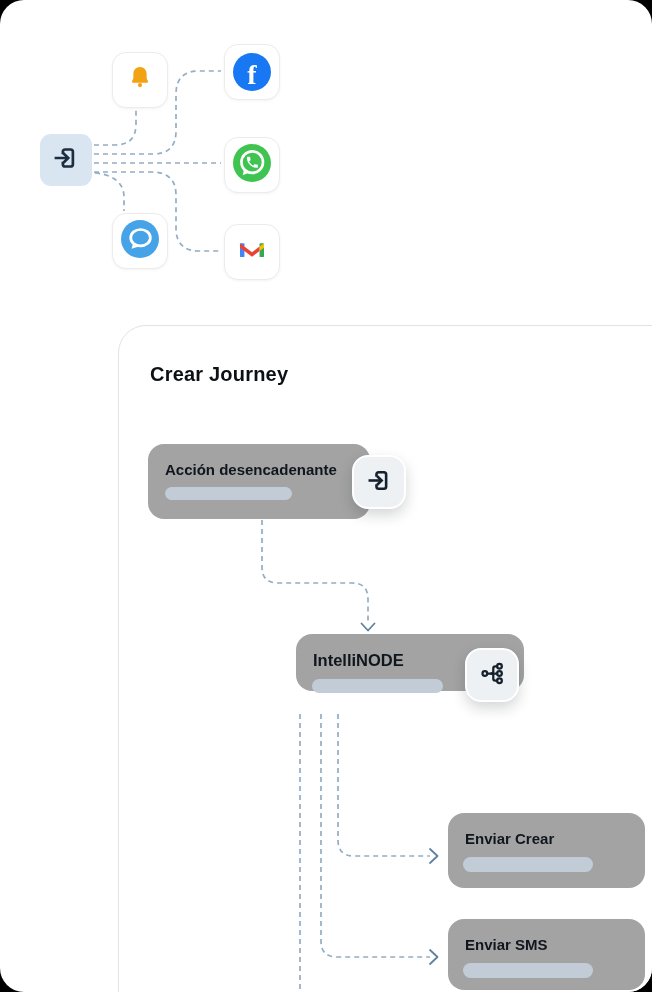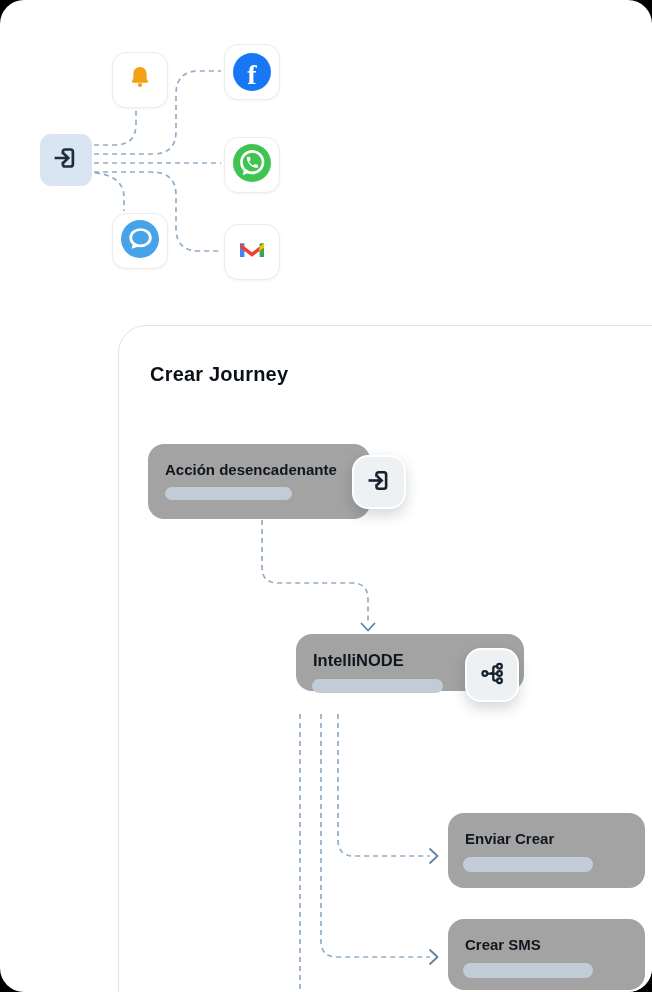--- a/index.html
+++ b/index.html
@@ -169,17 +169,17 @@
       </svg>
     </span>
   </div>
 
   <div class="node node-push">
     <span class="node-label">Enviar Crear</span>
     <span class="node-pill"></span>
   </div>
 
   <div class="node node-sms">
-    <span class="node-label">Crear SMS</span>
+    <span class="node-label">Enviar SMS</span>
     <span class="node-pill"></span>
   </div>
 
 </div>
 
 </body></html>

